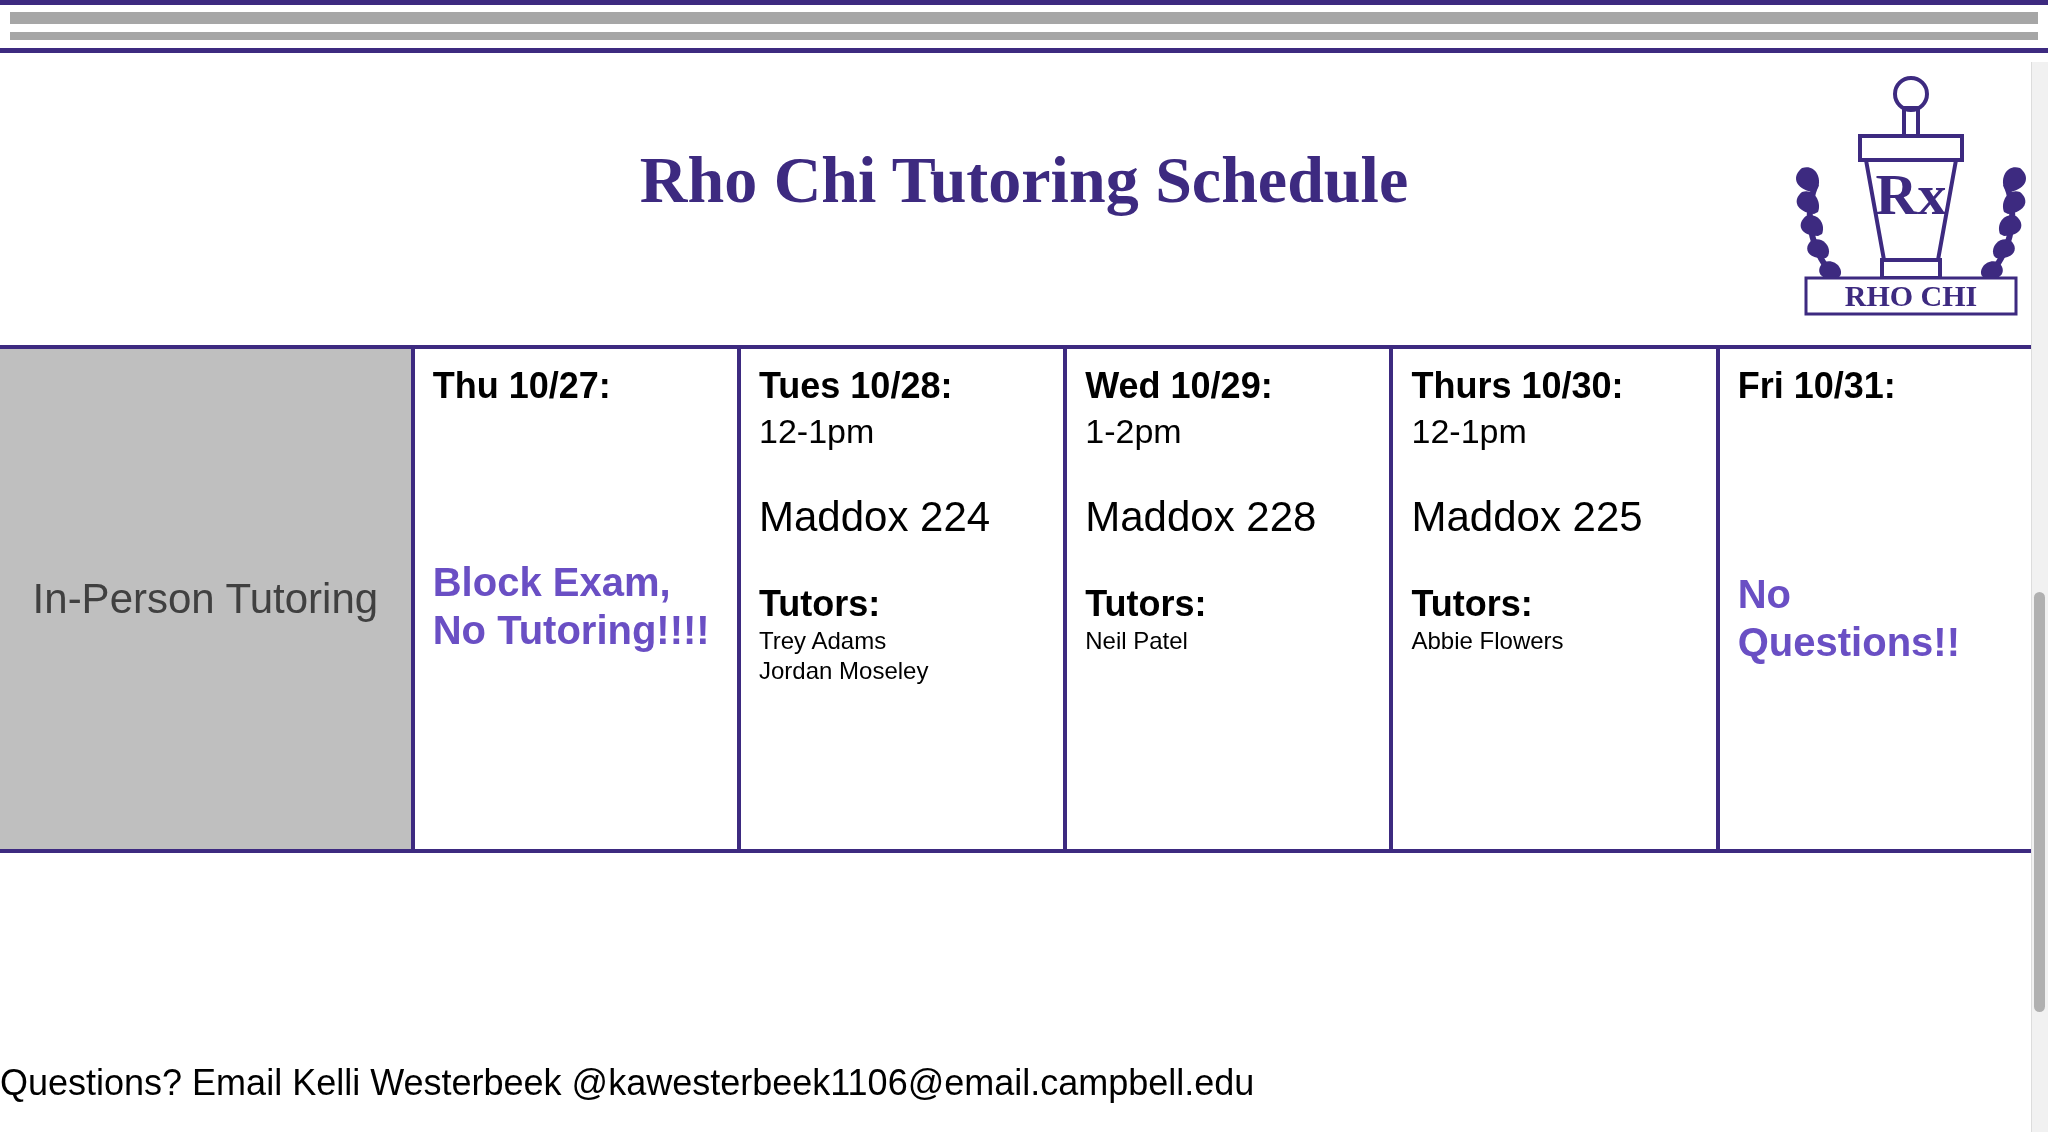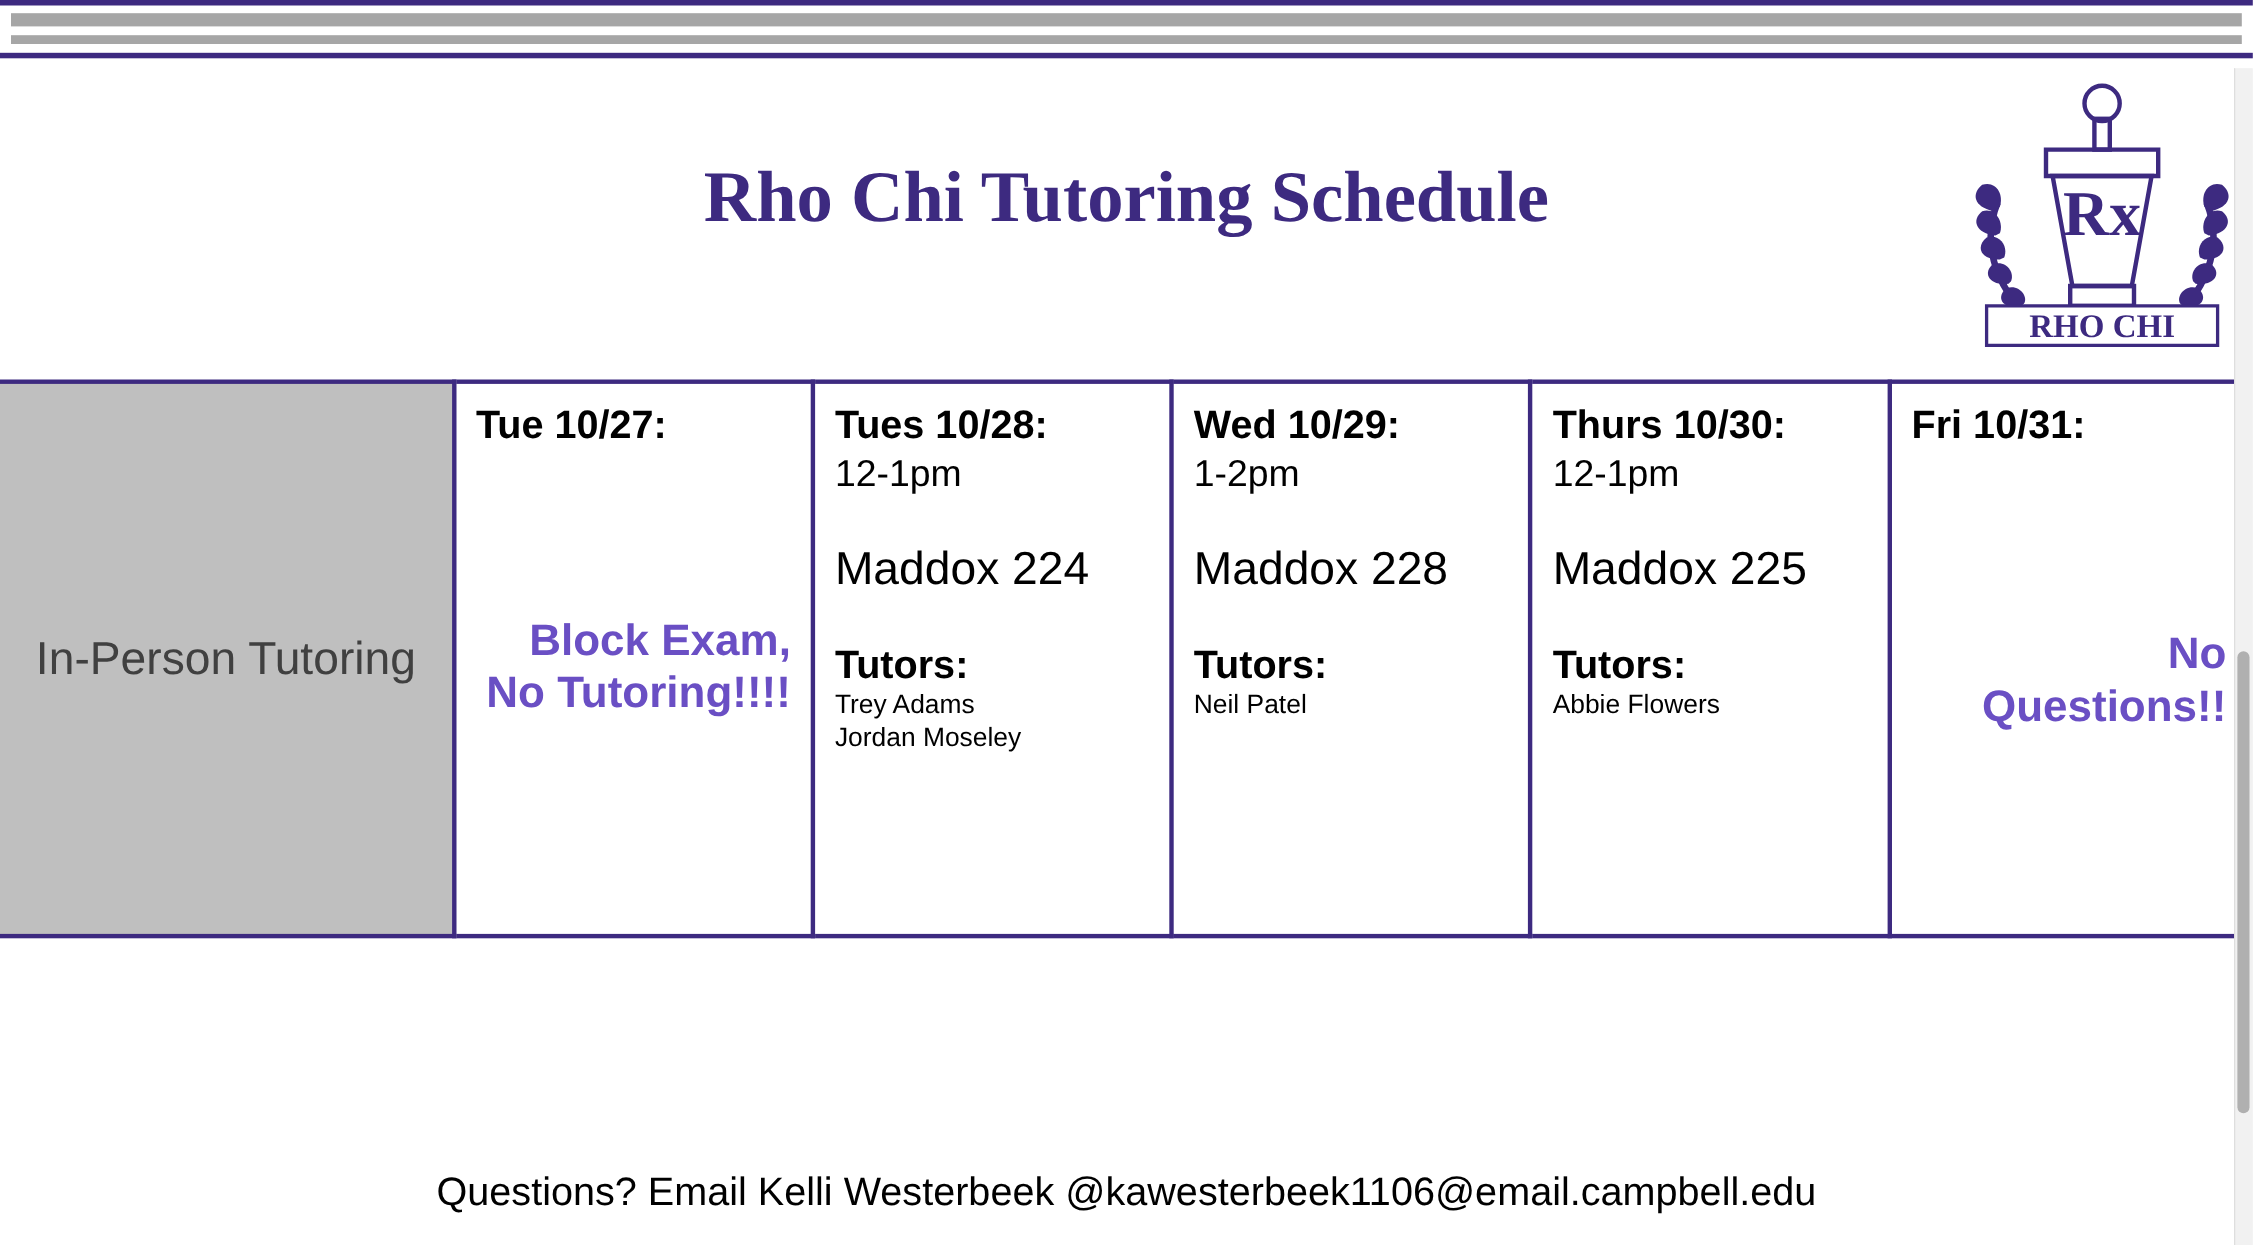--- a/index.html
+++ b/index.html
@@ -123,32 +123,31 @@
     font-weight: bold;
     font-size: 36px;
     margin-top: 38px;
   }
   .tutor-name { font-size: 24px; }
 
   .notice {
     color: #6a4fc4;
     font-weight: bold;
     font-size: 40px;
-    text-align: right;
+    text-align: left;
     line-height: 1.2;
     margin-top: 150px;
   }
   .notice.single { margin-top: 162px; }
 
   .footer-note {
     position: absolute;
     left: 0;
     top: 1000px;
     width: 2048px;
-    text-align: center;
     font-size: 36px;
     color: #000000;
   }
 
   
   .scrollbar {
     position: absolute;
     right: 0;
     top: 62px;
     width: 16px;
@@ -216,21 +215,21 @@
   <table class="sched-table">
     <tbody>
         <tr>
 
       <td class="firstcol label-cell">
         <div class="label-inner">In-Person Tutoring</div>
       </td>
 
       <td class="daycol">
         <div class="cell-inner">
-          <div class="day-head">Tue 10/27:</div>
+          <div class="day-head">Thu 10/27:</div>
           <div class="notice">Block Exam, No Tutoring!!!!</div>
         </div>
       </td>
 
       <td class="daycol">
         <div class="cell-inner">
           <div class="day-head">Tues 10/28:</div>
           <div class="time-line">12-1pm</div>
           <div class="gap"></div>
           <div class="room-line">Maddox 224</div>

